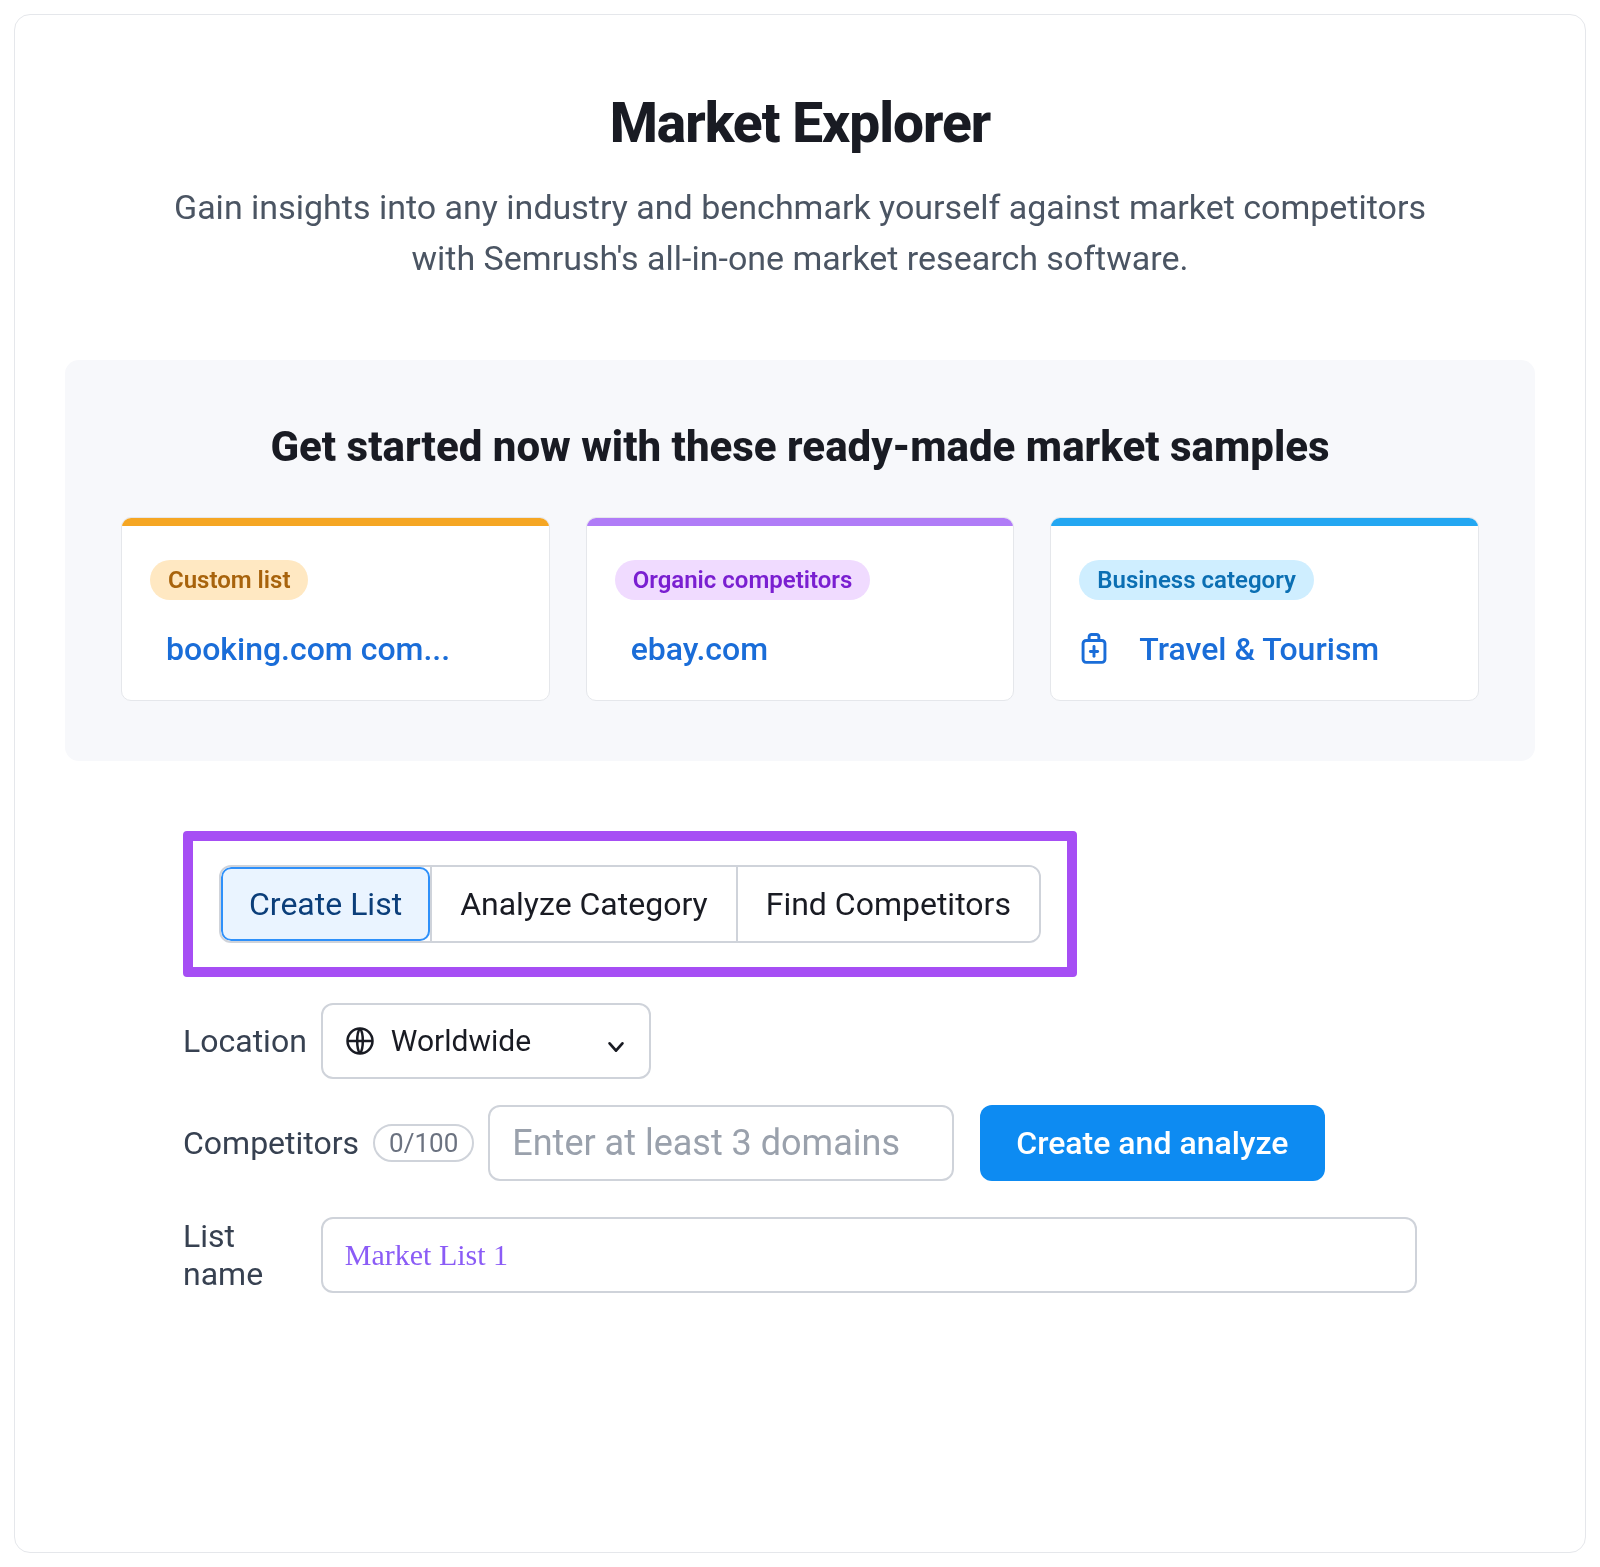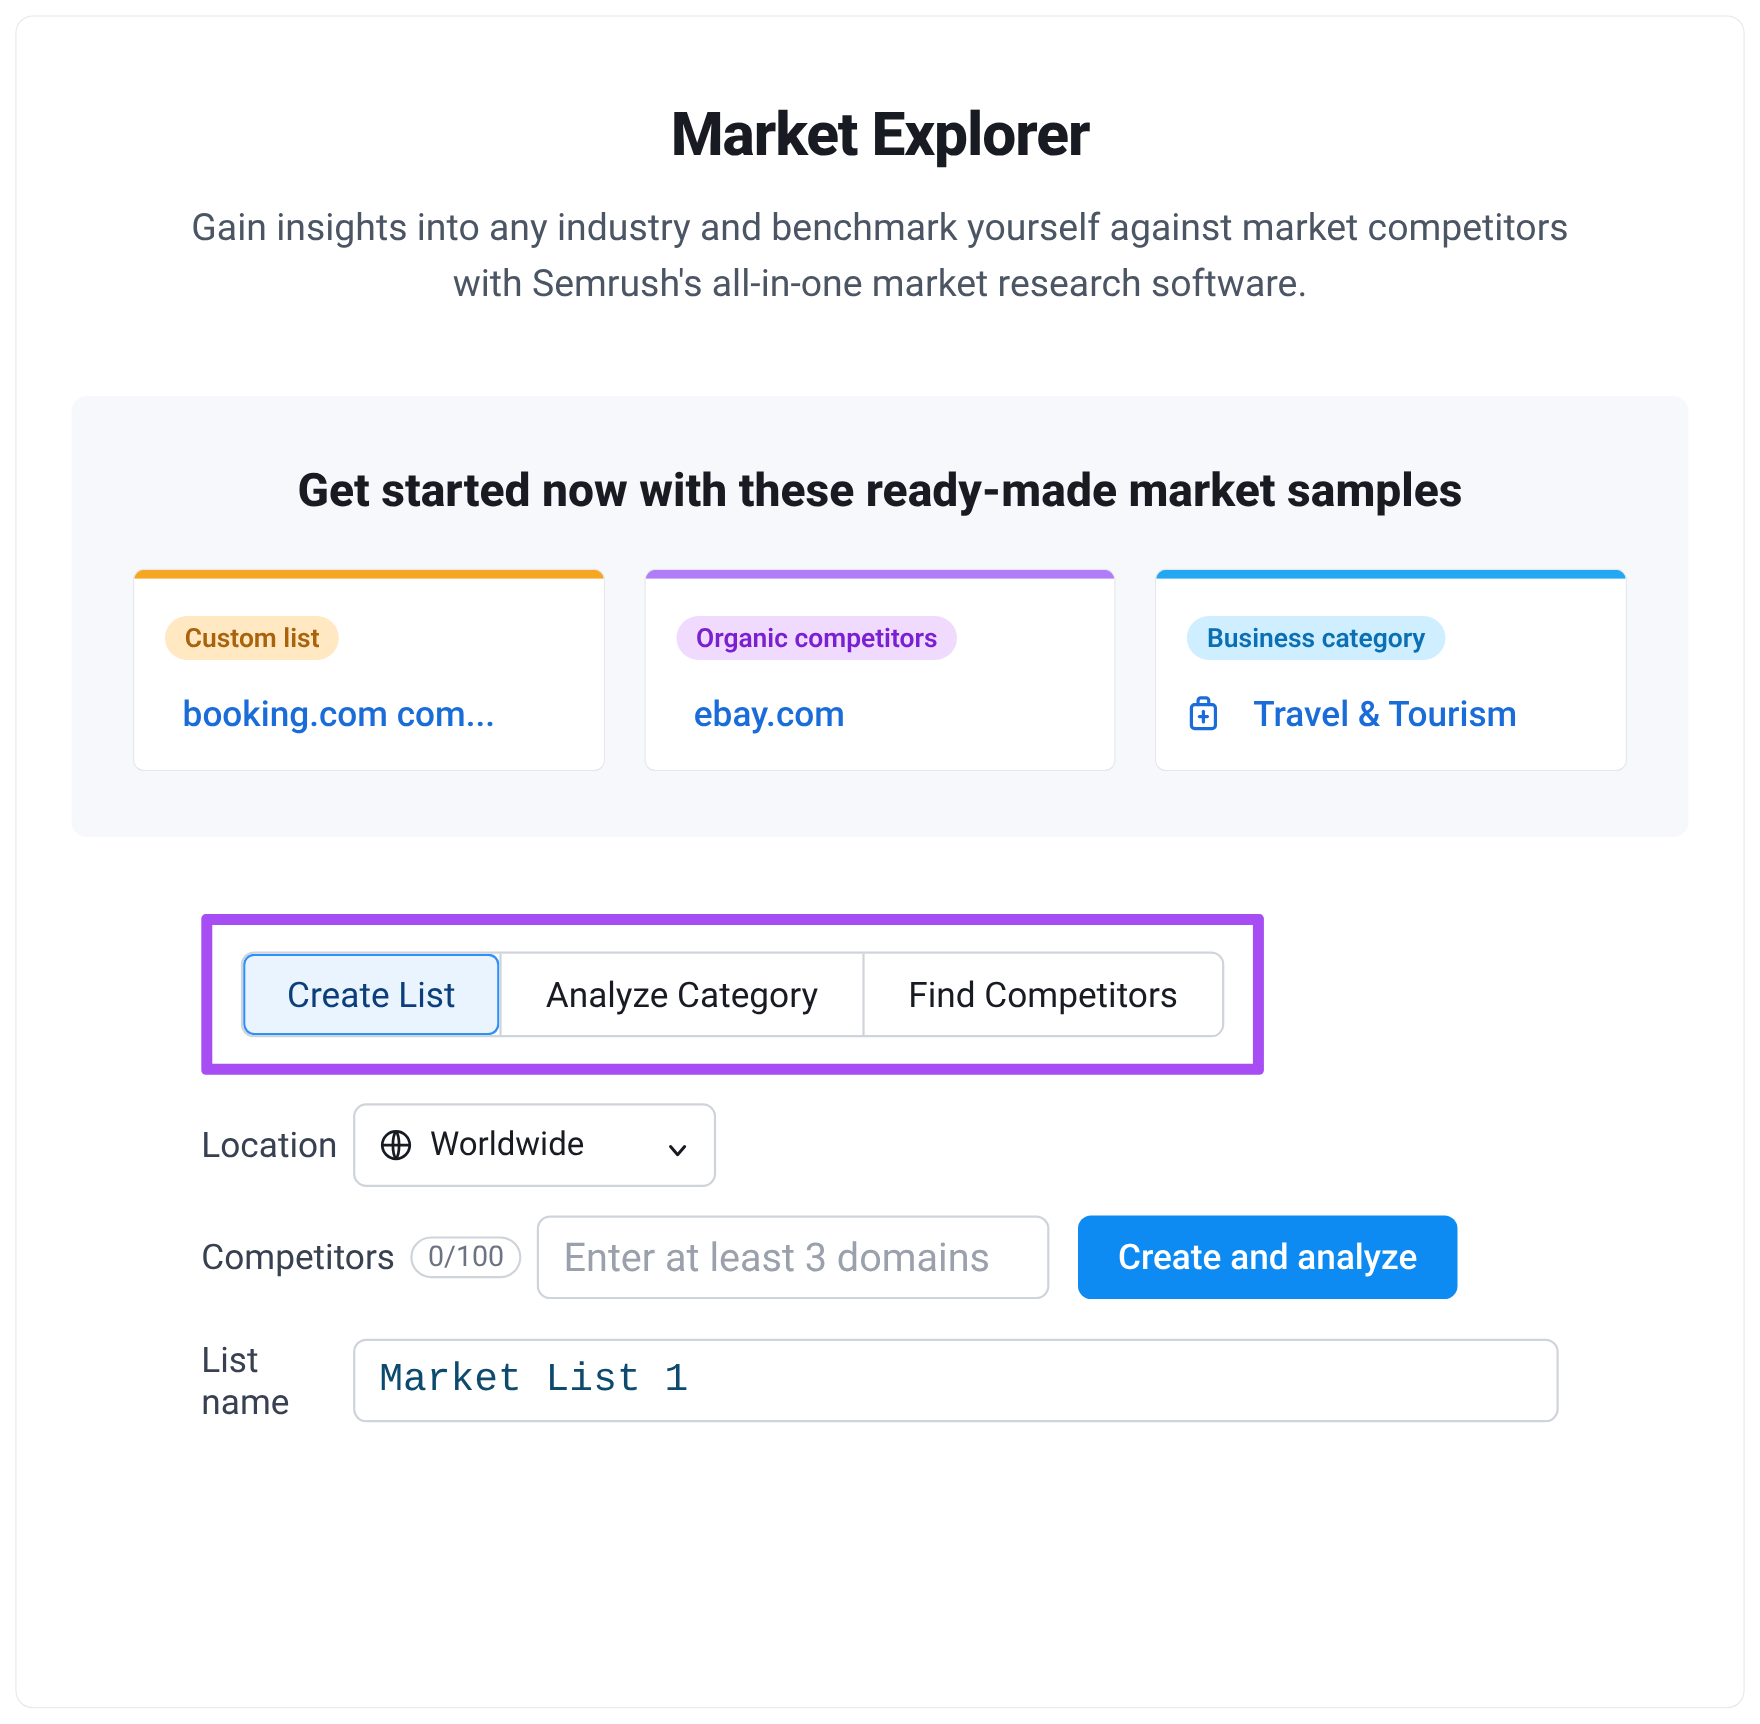--- a/index.html
+++ b/index.html
@@ -116,21 +116,21 @@
   .seg-group {
     display: inline-flex;
     border: 2px solid #cfd3da;
     border-radius: 12px;
     overflow: hidden;
     background: #ffffff;
   }
   .seg-btn {
     font-size: 32px;
     color: #191b23;
-    padding: 18px 40px;
+    padding: 18px 28px;
     background: #ffffff;
     border: none;
     cursor: pointer;
     border-left: 2px solid #cfd3da;
     font-family: inherit;
   }
   .seg-btn:first-child { border-left: none; }
   .seg-btn.active {
     background: #eaf4ff;
     color: #0b3e7a;
@@ -195,23 +195,23 @@
     border: none;
     border-radius: 12px;
     cursor: pointer;
     font-family: inherit;
   }
   .listname-field { width: 100%; margin-top: 36px; }
   .listname-input { width: 100%; }
   .listname-input input {
     border: none; outline: none;
     width: 100%;
-    font-size: 36px;
-    font-family: Liberation Mono, monospace;
-    color: #0c4a6e;
+    font-size: 30px;
+    font-family: Liberation Serif, serif;
+    color: #8b5cf6;
     background: transparent;
   }
   .globe-icon { width: 30px; height: 30px; flex: 0 0 auto; }
   .chevron { width: 22px; height: 22px; flex: 0 0 auto; }
 </style>
 </head>
 <body>
 
 <div class="page-card">
 

